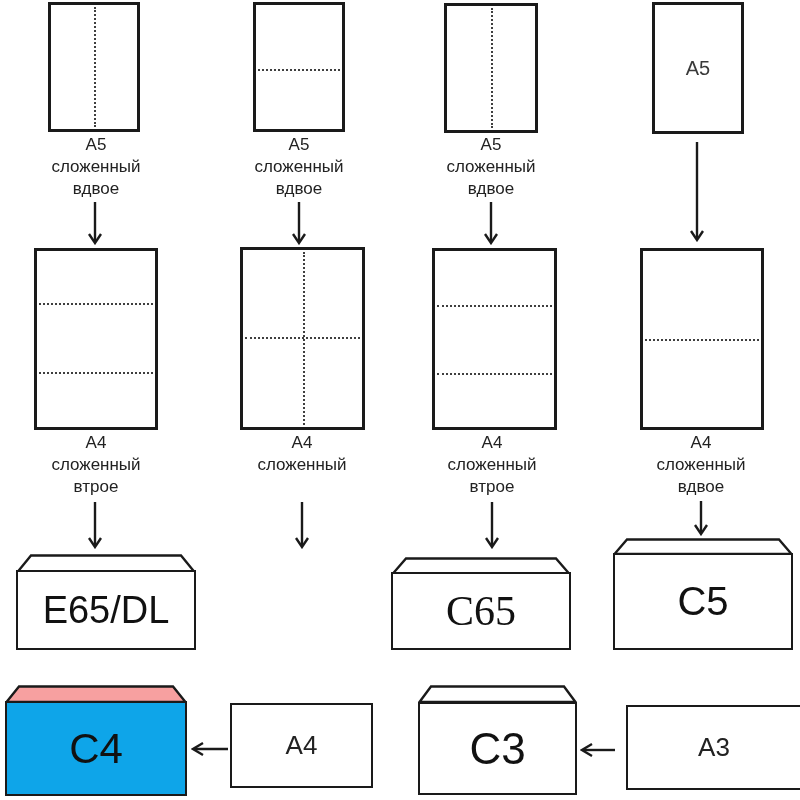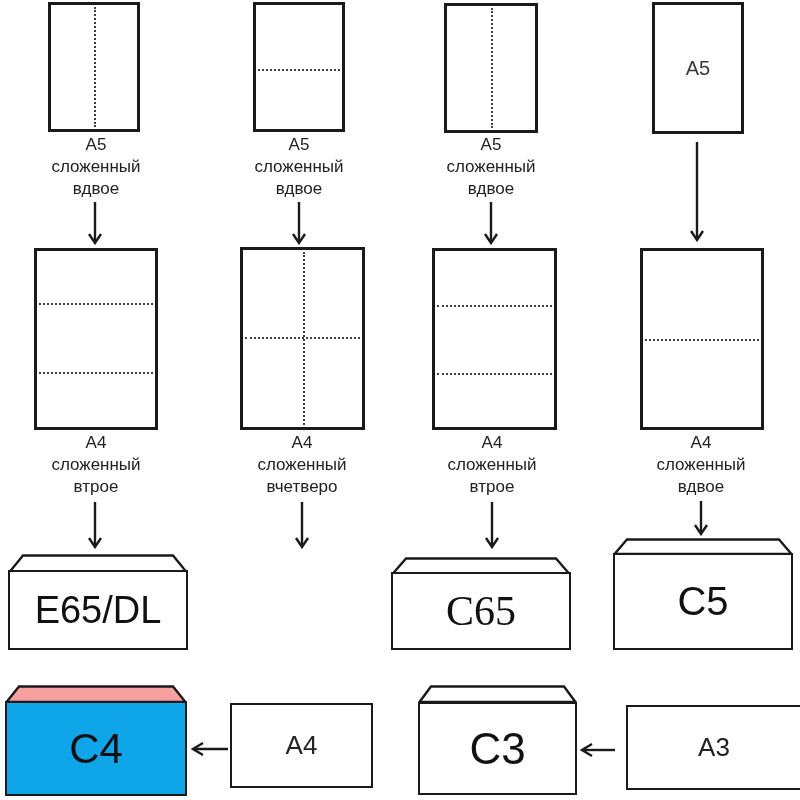--- a/index.html
+++ b/index.html
@@ -47,21 +47,21 @@
   </div>
   <div class="caption" style="left:26px;top:432px;width:140px;">
     <div>A4</div>
     <div>сложенный</div>
     <div>втрое</div>
   </div>
   <svg class="arrow" style="left:87px;top:502px;" width="16" height="47" viewBox="0 0 16 47">
     <line x1="8" y1="0" x2="8" y2="44"></line>
       <polyline points="2,36 8,45 14,36"></polyline>
   </svg>
-  <div class="envelope" style="left:8px;top:554px;width:180px;height:96px;">
+  <div class="envelope" style="left:16px;top:554px;width:180px;height:96px;">
     <svg class="env-flap" width="180" height="19" viewBox="0 0 180 19">
       <polygon points="15,1.5 165,1.5 178.5,18 1.5,18"></polygon>
     </svg>
     <div class="env-body" style="height:80px;">
       <span class="env-label" style="font-size:38px;">E65/DL</span>
     </div>
   </div>
 
   <div class="sheet" style="left:253px;top:2px;width:92px;height:130px;">
     <div class="fold-h" style="top:64px;"></div>
@@ -75,21 +75,20 @@
     <line x1="8" y1="0" x2="8" y2="40"></line>
       <polyline points="2,32 8,41 14,32"></polyline>
   </svg>
   <div class="sheet" style="left:240px;top:247px;width:125px;height:183px;">
     <div class="fold-v" style="left:50%;"></div>
     <div class="fold-h" style="top:87px;"></div>
   </div>
   <div class="caption" style="left:232px;top:432px;width:140px;">
     <div>A4</div>
     <div>сложенный</div>
-    <div>вчетверо</div>
   </div>
   <svg class="arrow" style="left:294px;top:502px;" width="16" height="47" viewBox="0 0 16 47">
     <line x1="8" y1="0" x2="8" y2="44"></line>
       <polyline points="2,36 8,45 14,36"></polyline>
   </svg>
 
   <div class="sheet" style="left:444px;top:3px;width:94px;height:130px;">
     <div class="fold-v" style="left:50%;"></div>
   </div>
   <div class="caption" style="left:421px;top:134px;width:140px;">

